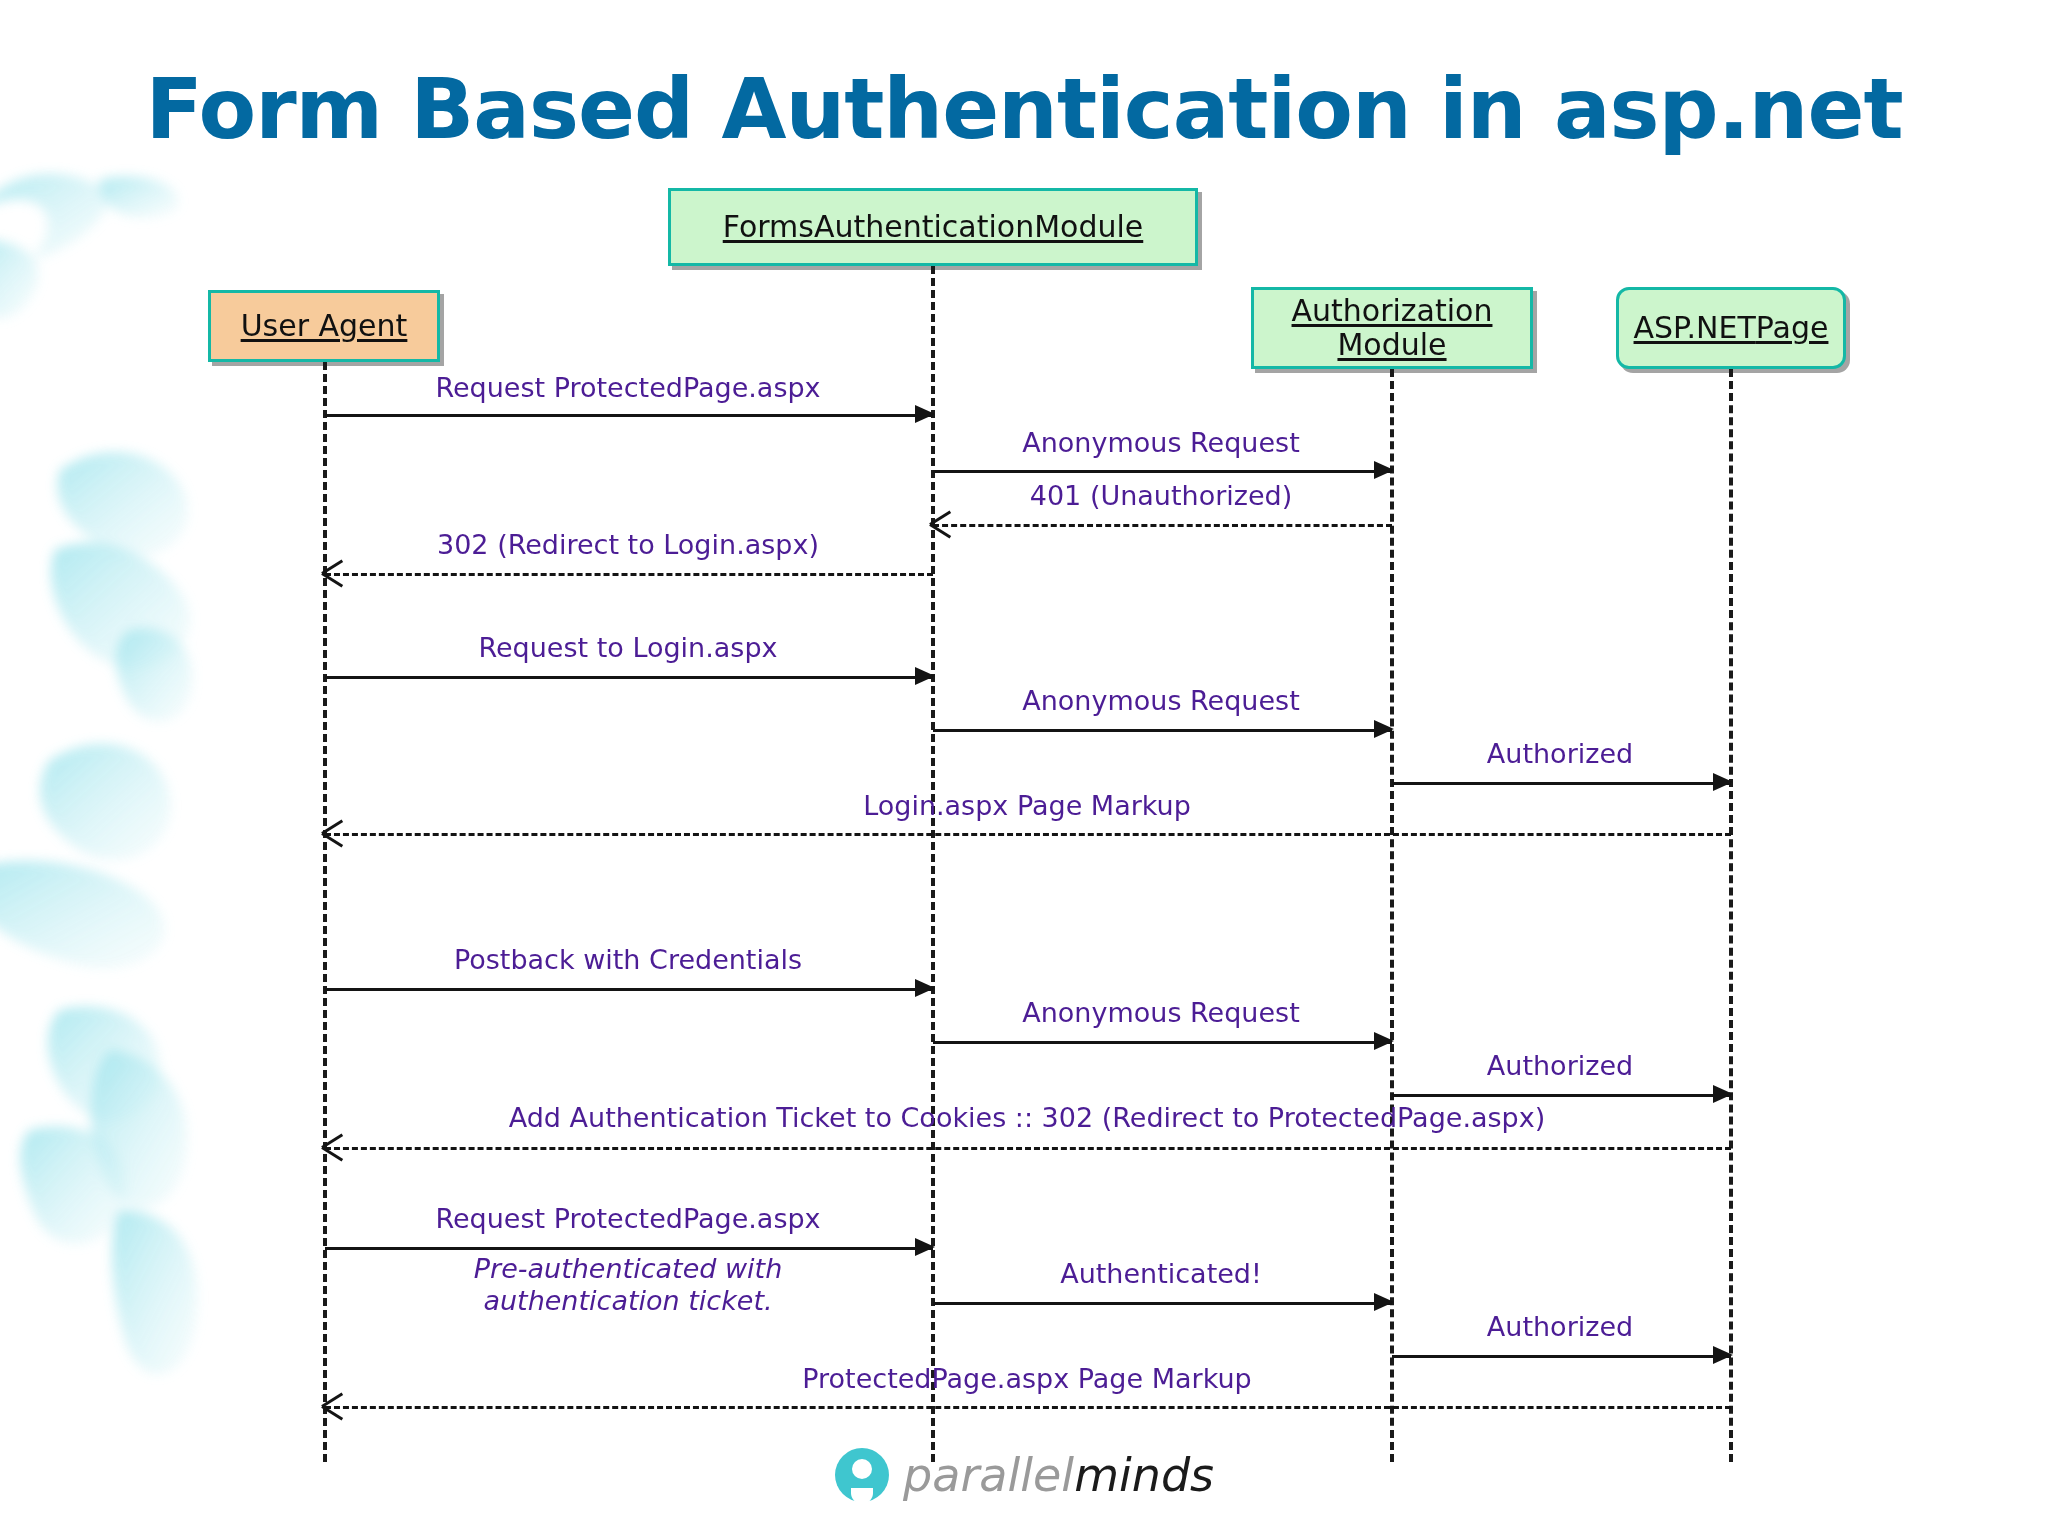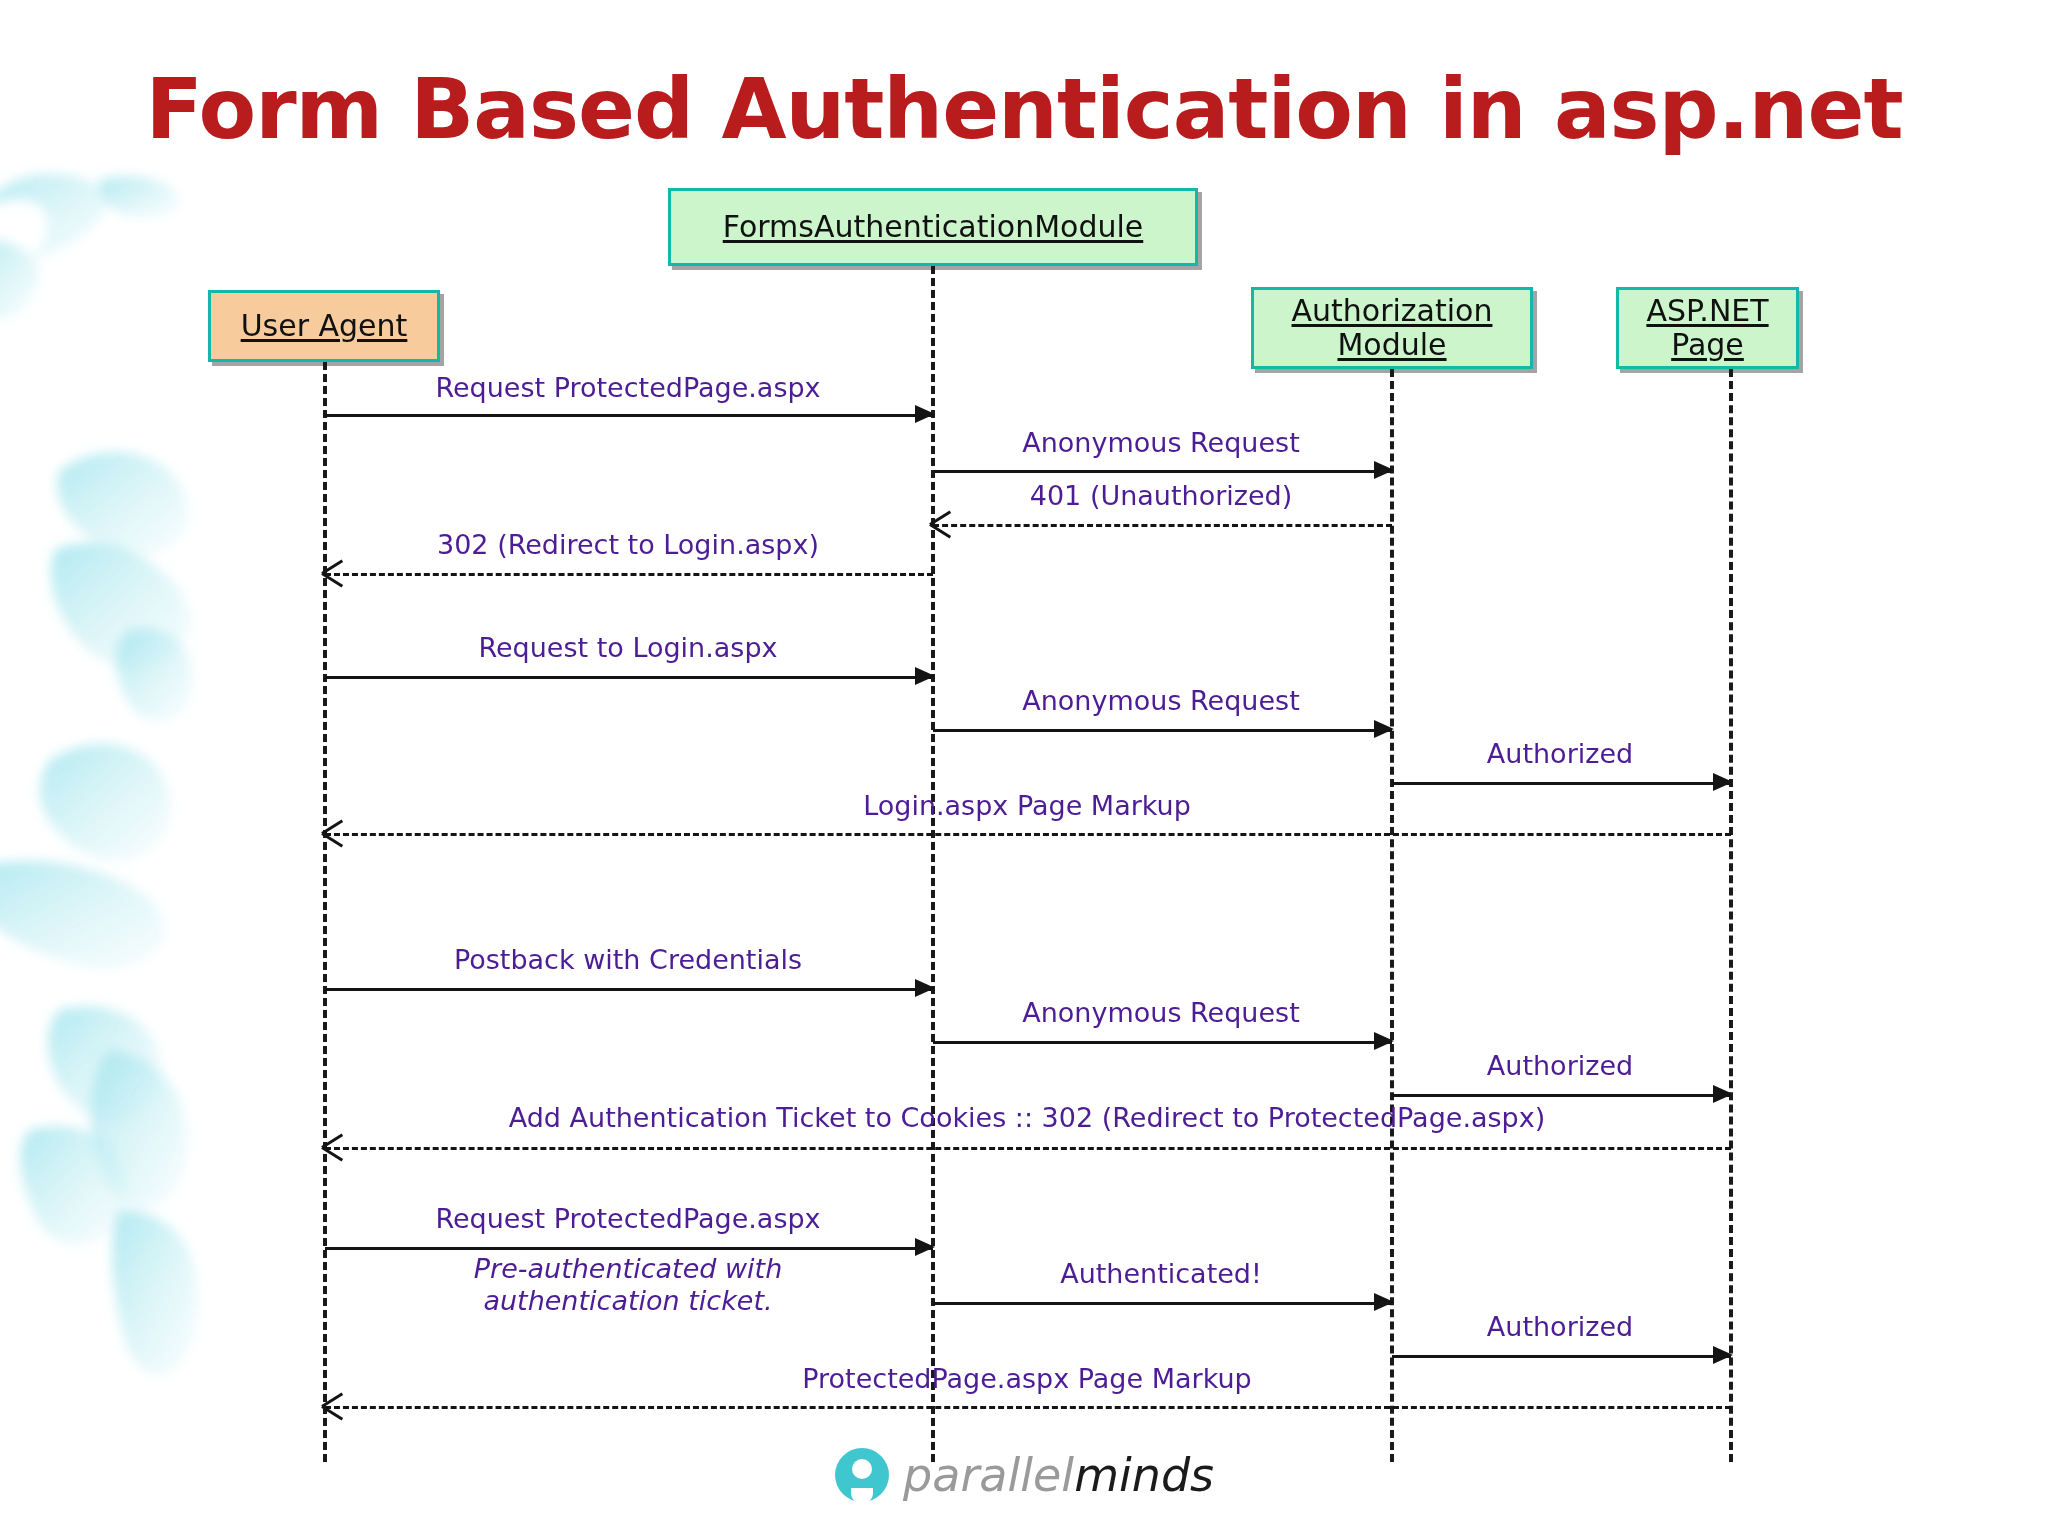--- a/index.html
+++ b/index.html
@@ -31,21 +31,21 @@
   #title {
     position: absolute;
     left: 0;
     top: 60px;
     width: 2048px;
     text-align: center;
     font-family: "DejaVu Sans", sans-serif;
     font-weight: bold;
     font-size: 84px;
     letter-spacing: -1px;
-    color: #b91c1c;
+    color: #0369a1;
     white-space: nowrap;
   }
 
   
   #diagram {
     position: absolute;
     left: 0;
     top: 0;
     width: 2048px;
     height: 1536px;
@@ -229,21 +229,21 @@
 
     <div class="participant p-orange" style="left:208px; top:290px; width:232px; height:72px;">
       <span class="plabel">User Agent</span>
     </div>
 
     <div class="participant p-green" style="left:1251px; top:287px; width:282px; height:82px; flex-direction:column;">
       <span class="plabel">Authorization</span>
       <span class="plabel">Module</span>
     </div>
 
-    <div class="participant p-green" style="left:1616px; top:287px; width:183px; height:82px; flex-direction:column;">
+    <div class="participant p-green" style="left:1616px; top:287px; width:230px; height:82px; flex-direction:row;border-radius:13px;">
       <span class="plabel">ASP.NET</span>
       <span class="plabel">Page</span>
     </div>
 
     <div class="lifeline" style="left:323px; top:362px; height:1100px;"></div>
     <div class="lifeline" style="left:931px; top:266px; height:1196px;"></div>
     <div class="lifeline" style="left:1390px; top:369px; height:1093px;"></div>
     <div class="lifeline" style="left:1729px; top:369px; height:1093px;"></div>
 
     <div class="msg-label" style="left:323px; top:372px; width:610px;">Request ProtectedPage.aspx</div>

